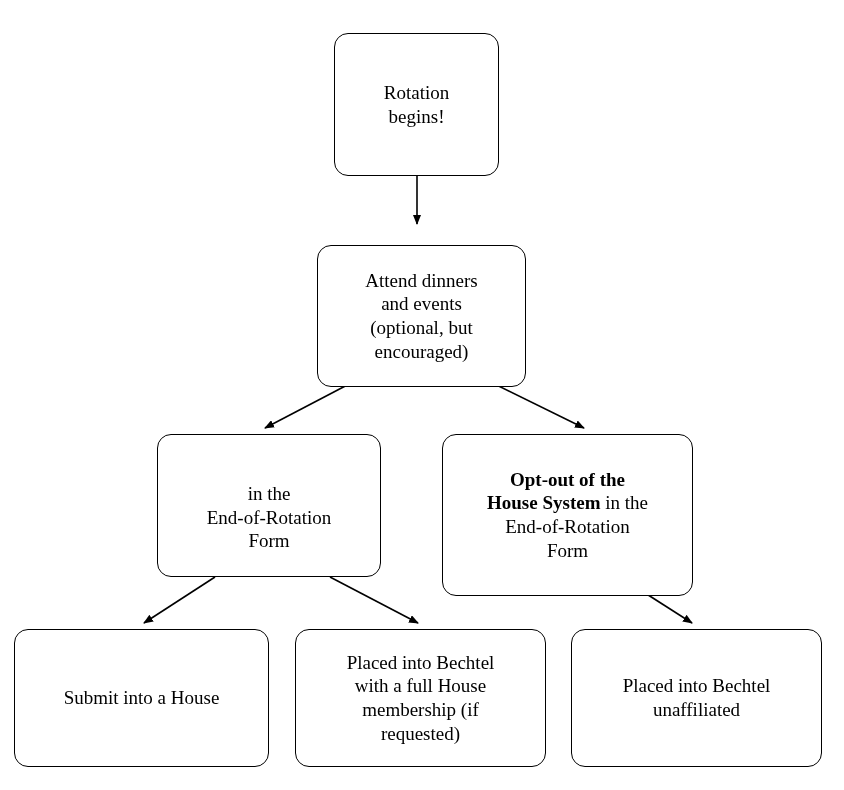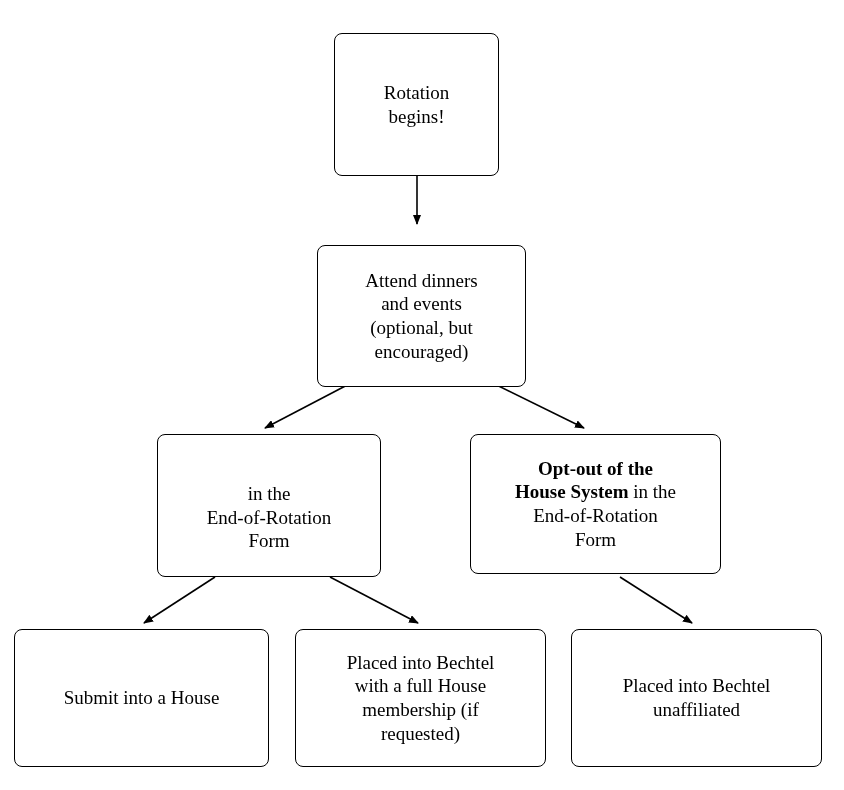--- a/index.html
+++ b/index.html
@@ -24,21 +24,21 @@
     left: 0;
     top: 0;
     width: 844px;
     height: 790px;
     pointer-events: none;
   }
   .node {
     position: absolute;
     box-sizing: border-box;
     border: 1.6px solid #000000;
-    border-radius: 8px;
+    border-radius: 14px;
     background: #ffffff;
     display: flex;
     align-items: center;
     justify-content: center;
     text-align: center;
     line-height: 1.24;
     font-size: 19px;
     padding: 4px 12px;
   }
   .node .txt {
@@ -47,21 +47,21 @@
     white-space: pre-line;
   }
   .node .strong {
     font-weight: bold;
   }
 
   
   #n-start      { left: 334px; top: 33px;  width: 165px; height: 143px; }
   #n-attend     { left: 317px; top: 245px; width: 209px; height: 142px; }
   #n-rank       { left: 157px; top: 434px; width: 224px; height: 143px; }
-  #n-optout     { left: 470px; top: 434px; width: 251px; height: 140px; }
+  #n-optout     { left: 442px; top: 434px; width: 251px; height: 162px; }
   #n-house      { left: 14px;  top: 629px; width: 255px; height: 138px; }
   #n-bechtel-full { left: 295px; top: 629px; width: 251px; height: 138px; }
   #n-bechtel-un { left: 571px; top: 629px; width: 251px; height: 138px; }
 </style>
 </head>
 <body>
 
 <div id="canvas">
 
   <svg id="connectors" viewBox="0 0 844 790">

